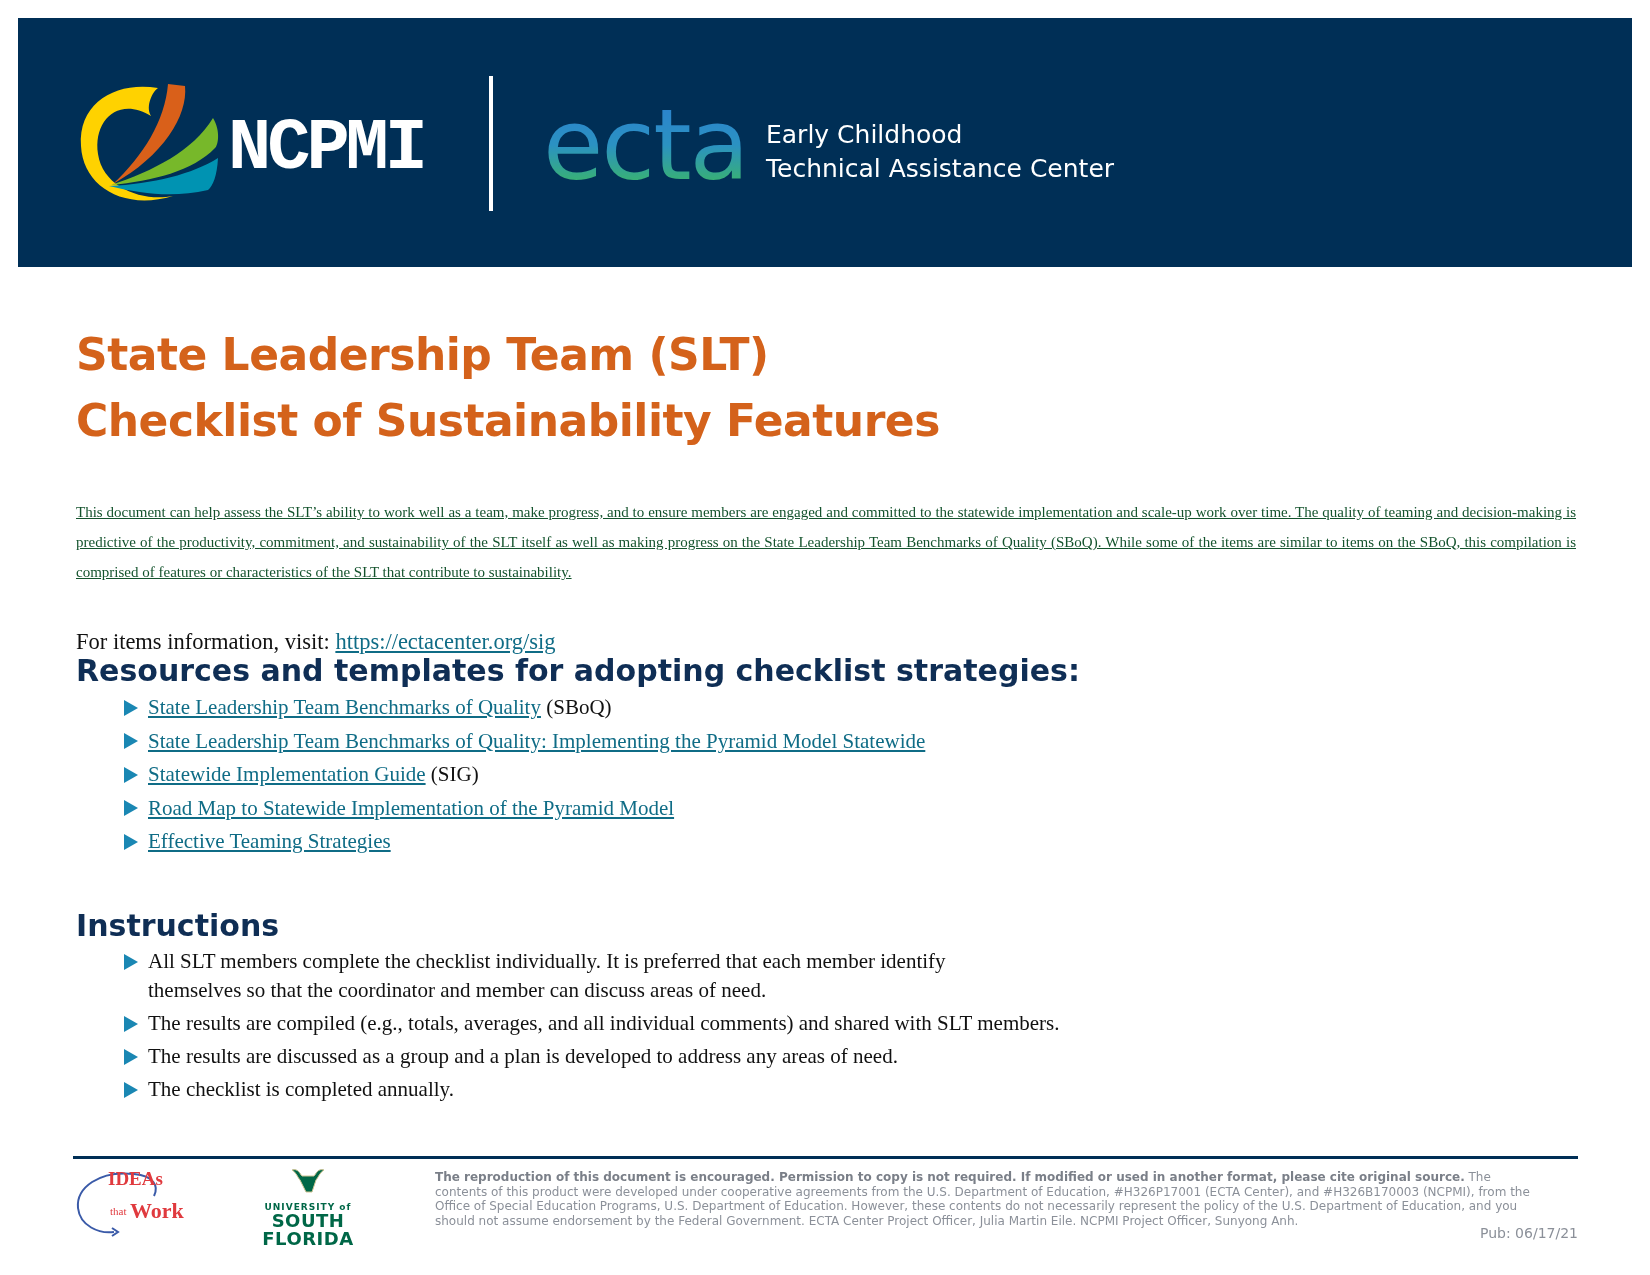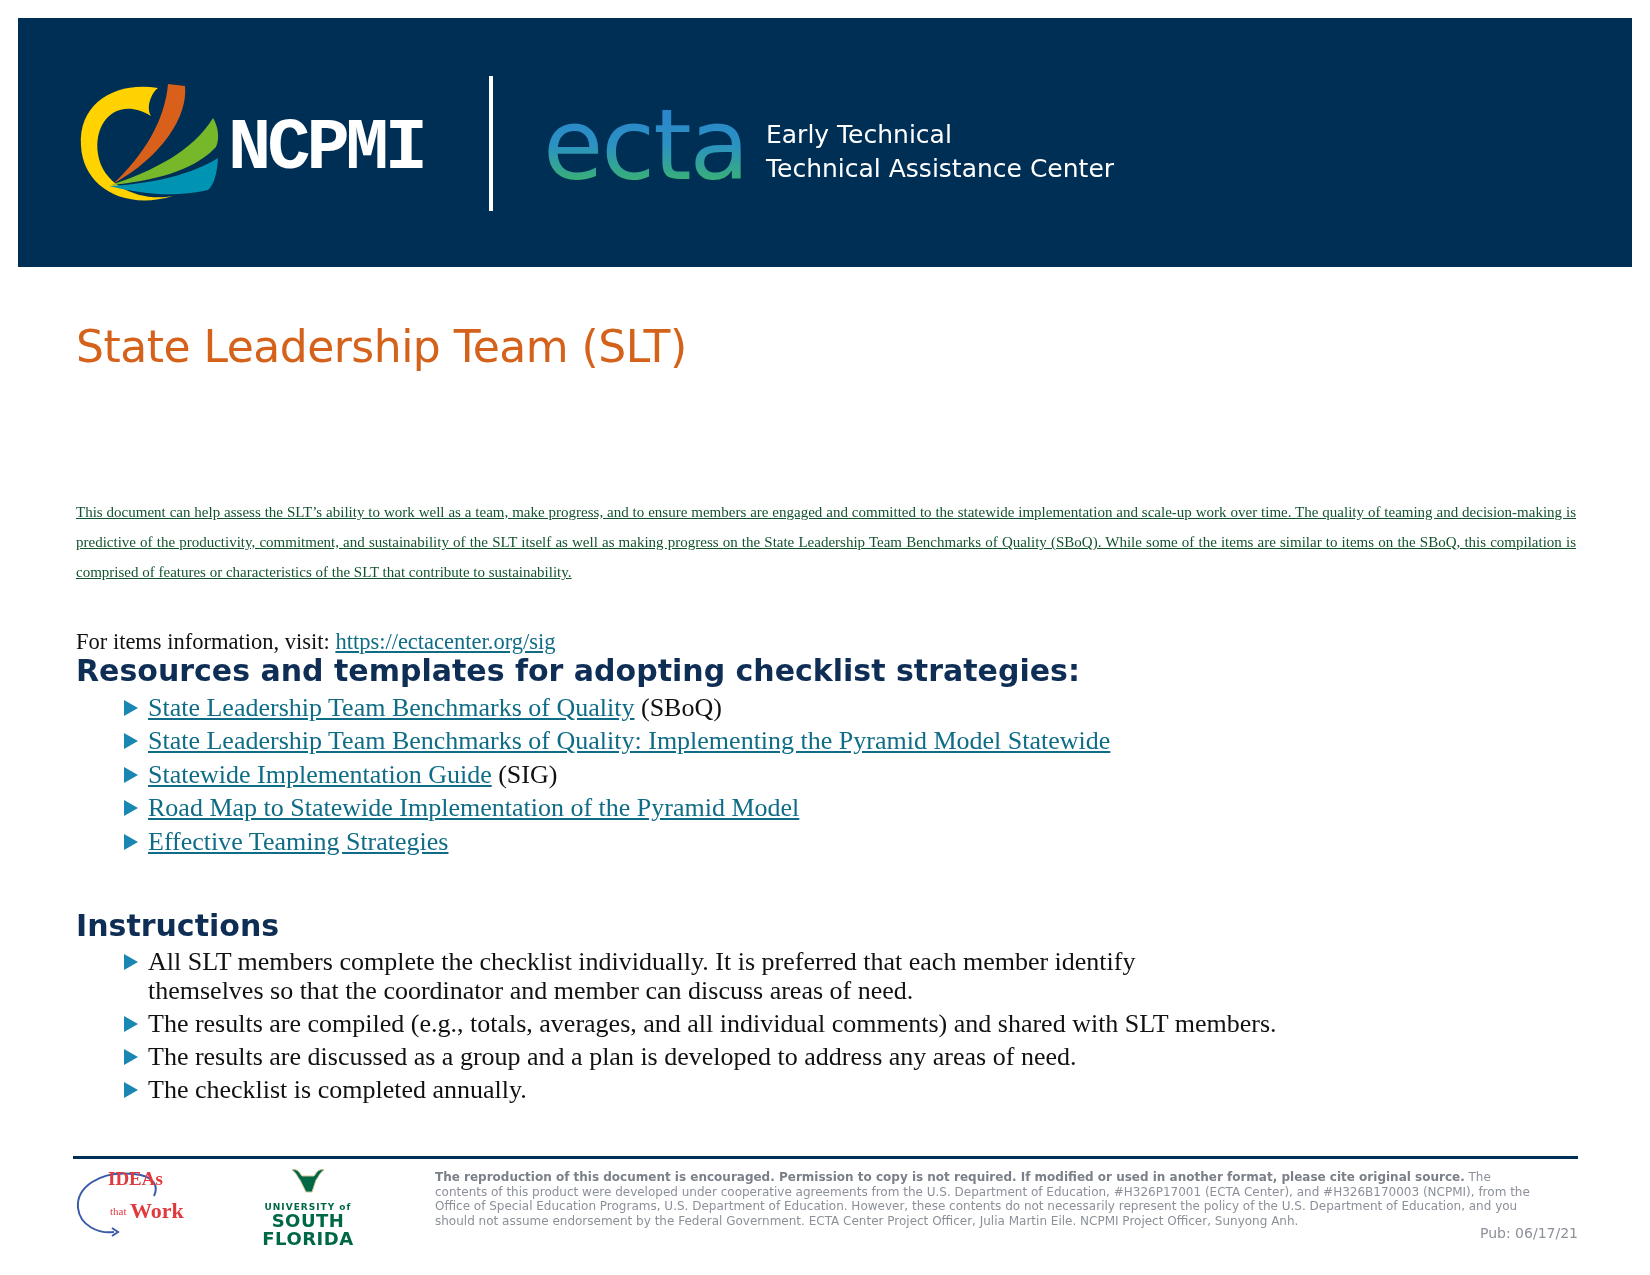--- a/index.html
+++ b/index.html
@@ -6,28 +6,28 @@
   body { width: 1650px; height: 1275px; position: relative; overflow: hidden; font-family: "DejaVu Serif", serif; }
 
   .header { position: absolute; left: 18px; top: 18px; width: 1614px; height: 249px; background: #002f56; }
   .ncpmi-logo { position: absolute; left: 55px; top: 58px; width: 150px; height: 135px; }
   .ncpmi-text { position: absolute; left: 210px; top: 95px; font-family: Liberation Mono, monospace; font-weight: bold; font-size: 72px; color: #ffffff; letter-spacing: -4px; line-height: 1; }
   .header-divider { position: absolute; left: 471px; top: 58px; width: 4px; height: 135px; background: #ffffff; }
   .ecta-word { position: absolute; left: 525px; top: 78px; font-family: "DejaVu Sans", sans-serif; font-size: 98px; line-height: 1; letter-spacing: -2px;
     background: linear-gradient(180deg, #2b7fd0 0%, #2b92c2 50%, #3dbb5a 100%); -webkit-background-clip: text; background-clip: text; color: transparent; }
   .ecta-sub { position: absolute; left: 748px; top: 100px; font-family: "DejaVu Sans", sans-serif; color: #ffffff; font-size: 25px; line-height: 34px; }
 
-  .title { position: absolute; left: 76px; top: 314px; font-family: "DejaVu Sans", sans-serif; font-weight: normal; color: #d4621b; font-size: 44px; line-height: 66px; letter-spacing: -0.5px; }
+  .title { position: absolute; left: 76px; top: 322px; font-family: "DejaVu Sans", sans-serif; font-weight: bold; color: #d4621b; font-size: 44px; line-height: 66px; letter-spacing: -0.5px; }
 
   .intro { position: absolute; left: 76px; top: 497px; width: 1500px; font-family: "Liberation Serif", serif; font-size: 15px; line-height: 30px; color: #14532d; text-align: justify; text-decoration: underline; }
   .more-info { position: absolute; left: 76px; top: 629px; font-family: "Liberation Serif", serif; font-size: 22.5px; color: #111; }
   a.link { color: #0f6c86; text-decoration: underline; }
 
   .section-h { position: absolute; left: 76px; font-family: "DejaVu Sans", sans-serif; font-weight: bold; color: #0f2e55; font-size: 30px; line-height: 1; }
-  .res-list, .inst-list { position: absolute; left: 124px; margin: 0; padding: 0; list-style: none; font-family: "Liberation Serif", serif; font-size: 26px; color: #111; }
+  .res-list, .inst-list { position: absolute; left: 124px; margin: 0; padding: 0; list-style: none; font-family: "Liberation Serif", serif; font-size: 21px; color: #111; }
   .res-list li { height: 33.5px; display: flex; align-items: center; }
   .inst-list li { display: flex; align-items: flex-start; line-height: 29px; margin-bottom: 4px; }
   .tri { display: inline-block; width: 0; height: 0; border-top: 8px solid transparent; border-bottom: 8px solid transparent; border-left: 14px solid #1a87b3; margin-right: 10px; flex: 0 0 auto; }
   .inst-list .tri { margin-top: 7px; }
 
   .footer-rule { position: absolute; left: 73px; top: 1156px; width: 1505px; height: 3px; background: #002f56; }
   .ideas-logo { position: absolute; left: 74px; top: 1168px; width: 110px; height: 74px; }
   .usf-logo { position: absolute; left: 233px; top: 1166px; width: 150px; height: 80px; text-align: center; font-family: "DejaVu Sans", sans-serif; color: #006747; }
   .usf-small { font-size: 9px; font-weight: bold; letter-spacing: 1px; margin-top: 2px; }
   .usf-big { font-size: 18px; font-weight: bold; letter-spacing: 0.5px; line-height: 1; }
@@ -42,27 +42,28 @@
   <svg class="ncpmi-logo" viewBox="0 0 150 135">
     <path d="M85,12 C45,5 5,25 8,70 C10,110 50,135 100,120 C70,126 30,112 25,78 C20,45 45,20 78,40 C72,30 80,15 85,12 Z" fill="#ffd200"></path>
     <path d="M95,8 L112,10 C115,40 90,80 40,108 C70,80 92,45 95,8 Z" fill="#d9601a"></path>
     <path d="M140,42 C148,55 145,70 142,72 C120,95 80,105 38,109 C80,95 120,75 140,42 Z" fill="#77b82a"></path>
     <path d="M145,82 C144,100 140,110 135,114 C100,122 70,118 36,110 C80,108 120,98 145,82 Z" fill="#0093b2"></path>
   </svg>
   <div class="ncpmi-text">NCPMI</div>
   <div class="header-divider"></div>
   <div class="ecta-word">ecta</div>
   <div class="ecta-sub">
-    <div>Early Technical</div>
+    <div>Early Childhood</div>
     <div>Technical  Assistance Center</div>
   </div>
 </div>
 
 <div class="title">
   <div>State Leadership Team (SLT)</div>
+  <div>Checklist of Sustainability Features</div>
 </div>
 
 <p class="intro" style="margin:0;">This document can help assess the SLT’s ability to work well as a team, make progress, and to ensure members are engaged and committed to the statewide implementation and scale-up work over time. The quality of teaming and decision-making is predictive of the productivity, commitment, and sustainability of the SLT itself as well as making progress on the State Leadership Team Benchmarks of Quality (SBoQ). While some of the items are similar to items on the SBoQ, this compilation is comprised of features or characteristics of the SLT that contribute to sustainability.</p>
 <div class="more-info">
   <span>For items information, visit: </span><a class="link">https://ectacenter.org/sig</a>
 </div>
 
 <div class="section-h" style="top:656px;">Resources and templates for adopting checklist strategies:</div>
 <ul class="res-list" style="top:691px;">
   <li>

